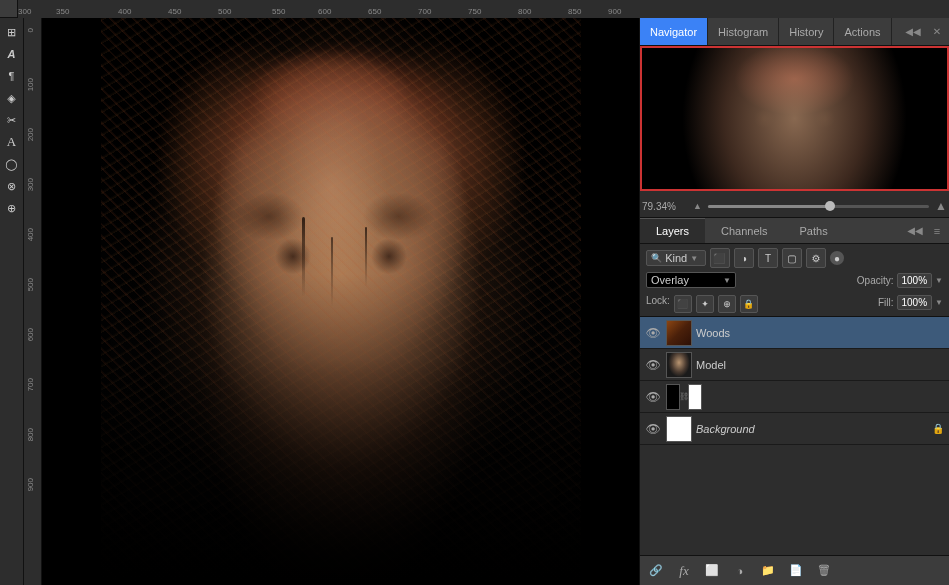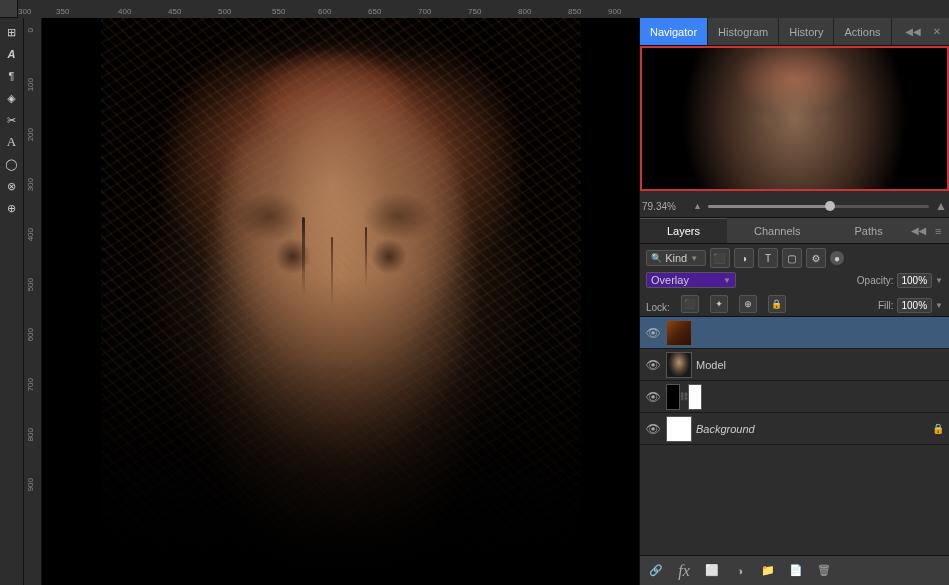--- a/index.html
+++ b/index.html
@@ -285,21 +285,21 @@
 
     .layers-tabs {
       display: flex;
       background: #3c3c3c;
       border-bottom: 1px solid #111;
       align-items: center;
       height: 26px;
       flex-shrink: 0;
     }
     .layer-tab {
-      padding: 0 27px;
+      padding: 0 16px;
       height: 100%;
       display: flex;
       align-items: center;
       cursor: pointer;
       font-size: 11px;
       color: #aaa;
     }
     .layer-tab.active {
       background: #2d2d2d;
       color: #fff;
@@ -363,21 +363,21 @@
       font-size: 10px;
     }
     .layer-row2 {
       display: flex;
       align-items: center;
       gap: 4px;
     }
     .blend-dropdown {
       display: flex;
       align-items: center;
-      background: #4c1d95;
+      background: #000000;
       border: 1px solid #555;
       border-radius: 2px;
       padding: 1px 4px;
       gap: 3px;
       cursor: pointer;
       min-width: 90px;
     }
     .opacity-control {
       display: flex;
       align-items: center;
@@ -393,22 +393,22 @@
       font-size: 10px;
       color: #fff;
       min-width: 35px;
       text-align: center;
     }
     .opacity-arrow { color: #888; font-size: 8px; cursor: pointer; }
 
     
     .lock-row {
       display: flex;
-      align-items: flex-end;
-      gap: 11px;
+      align-items: flex-start;
+      gap: 4px;
       padding: 3px 6px;
       flex-shrink: 0;
       border-bottom: 1px solid #111;
     }
     .lock-label { font-size: 10px; color: #aaa; }
     .lock-btn {
       width: 18px;
       height: 18px;
       display: flex;
       align-items: center;
@@ -728,20 +728,21 @@
           <span class="fill-value">100%</span>
           <span class="fill-arrow">▼</span>
         </div>
       </div>
 
       <div class="layer-list">
 
         <div class="layer-item active">
           <div class="layer-visibility">👁</div>
           <div class="layer-thumb layer-thumb-woods" style="background: linear-gradient(135deg,#8b4513,#4a200a,#2d1006);"></div>
+          <span class="layer-name">Woods</span>
         </div>
 
         <div class="layer-item">
           <div class="layer-visibility">👁</div>
           <div class="layer-thumb" style="background: radial-gradient(ellipse 12px 16px at 50% 40%,rgba(200,160,120,0.9),rgba(100,70,50,0.5) 60%,#1a1a1a 90%);"></div>
           <span class="layer-name">Model</span>
         </div>
 
         <div class="layer-item">
           <div class="layer-visibility">👁</div>
@@ -756,21 +757,21 @@
           <div class="layer-visibility">👁</div>
           <div class="layer-thumb layer-thumb-white2"></div>
           <span class="layer-name italic">Background</span>
           <span class="layer-lock-icon">🔒</span>
         </div>
 
       </div>
 
       <div class="layers-bottom">
         <div class="bottom-btn">🔗</div>
-        <div class="bottom-btn" style="font-style:italic;font-size:16px;font-family:serif;">fx</div>
+        <div class="bottom-btn" style="font-style:italic;font-size:13px;font-family:serif;">fx</div>
         <div class="bottom-btn">⬜</div>
         <div class="bottom-btn">◑</div>
         <div class="bottom-btn">📁</div>
         <div class="bottom-btn">📄</div>
         <div class="bottom-btn">🗑</div>
       </div>
 
     </div>
   </div>
 </div>

